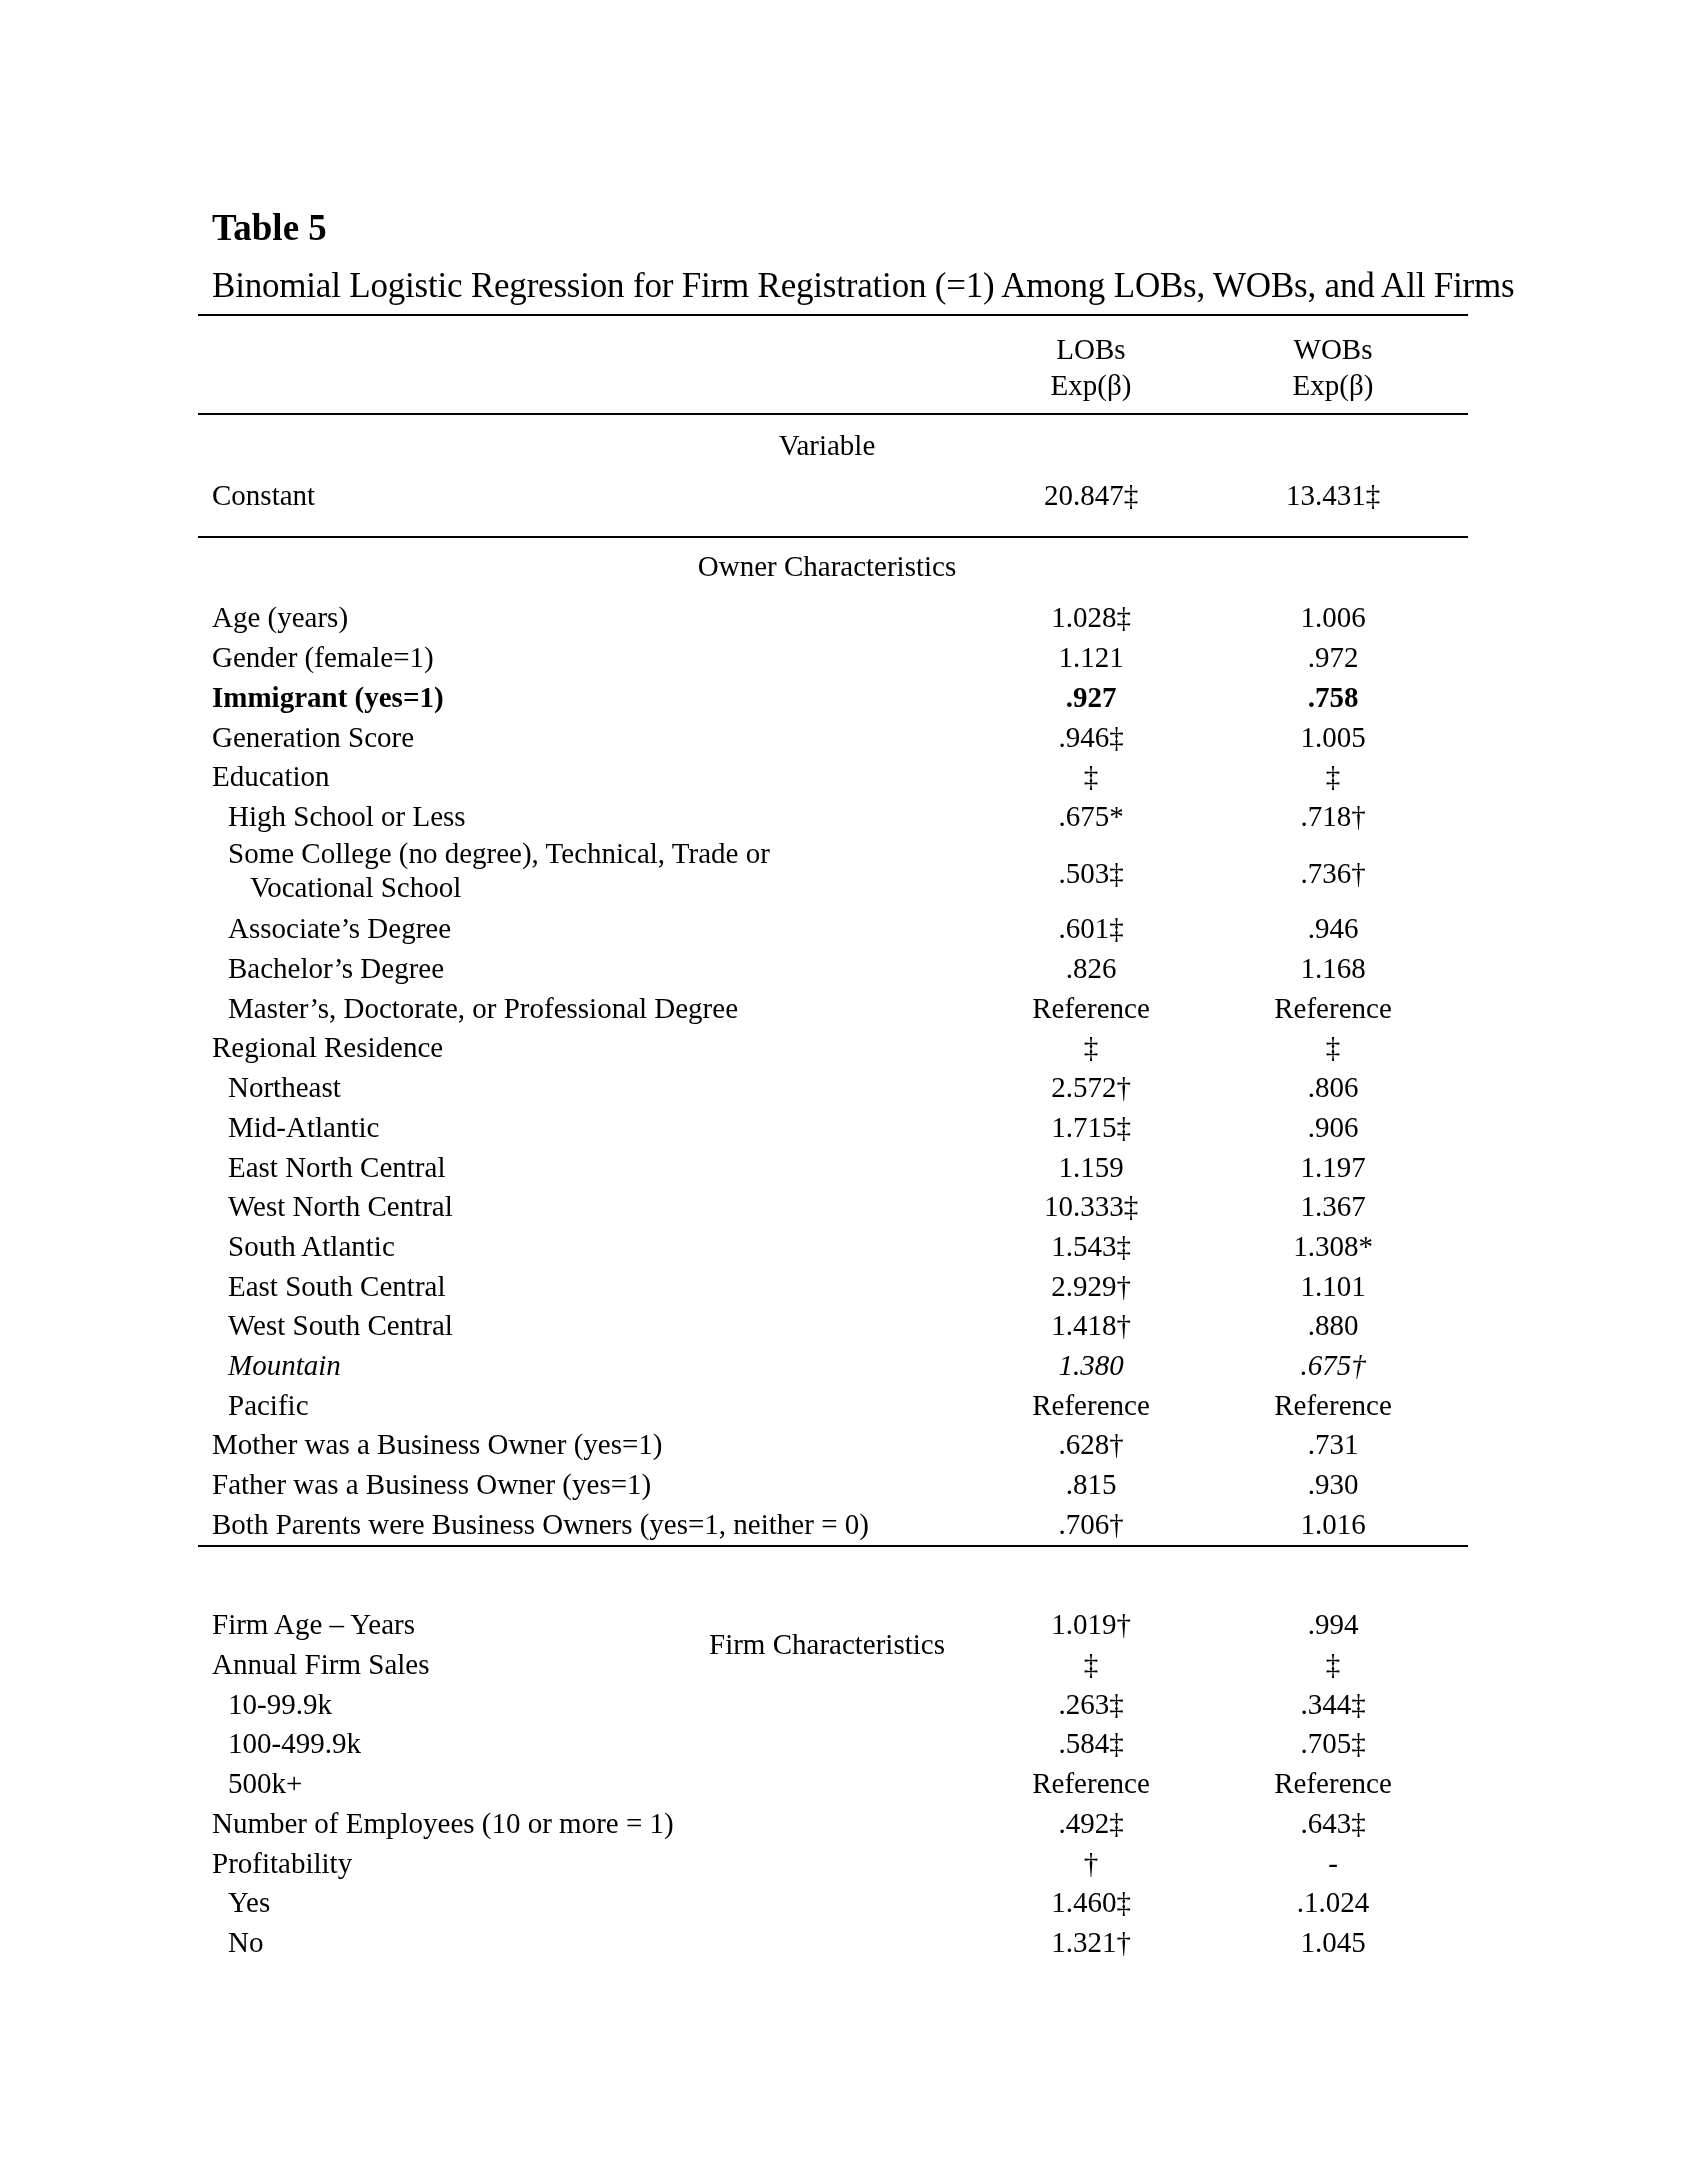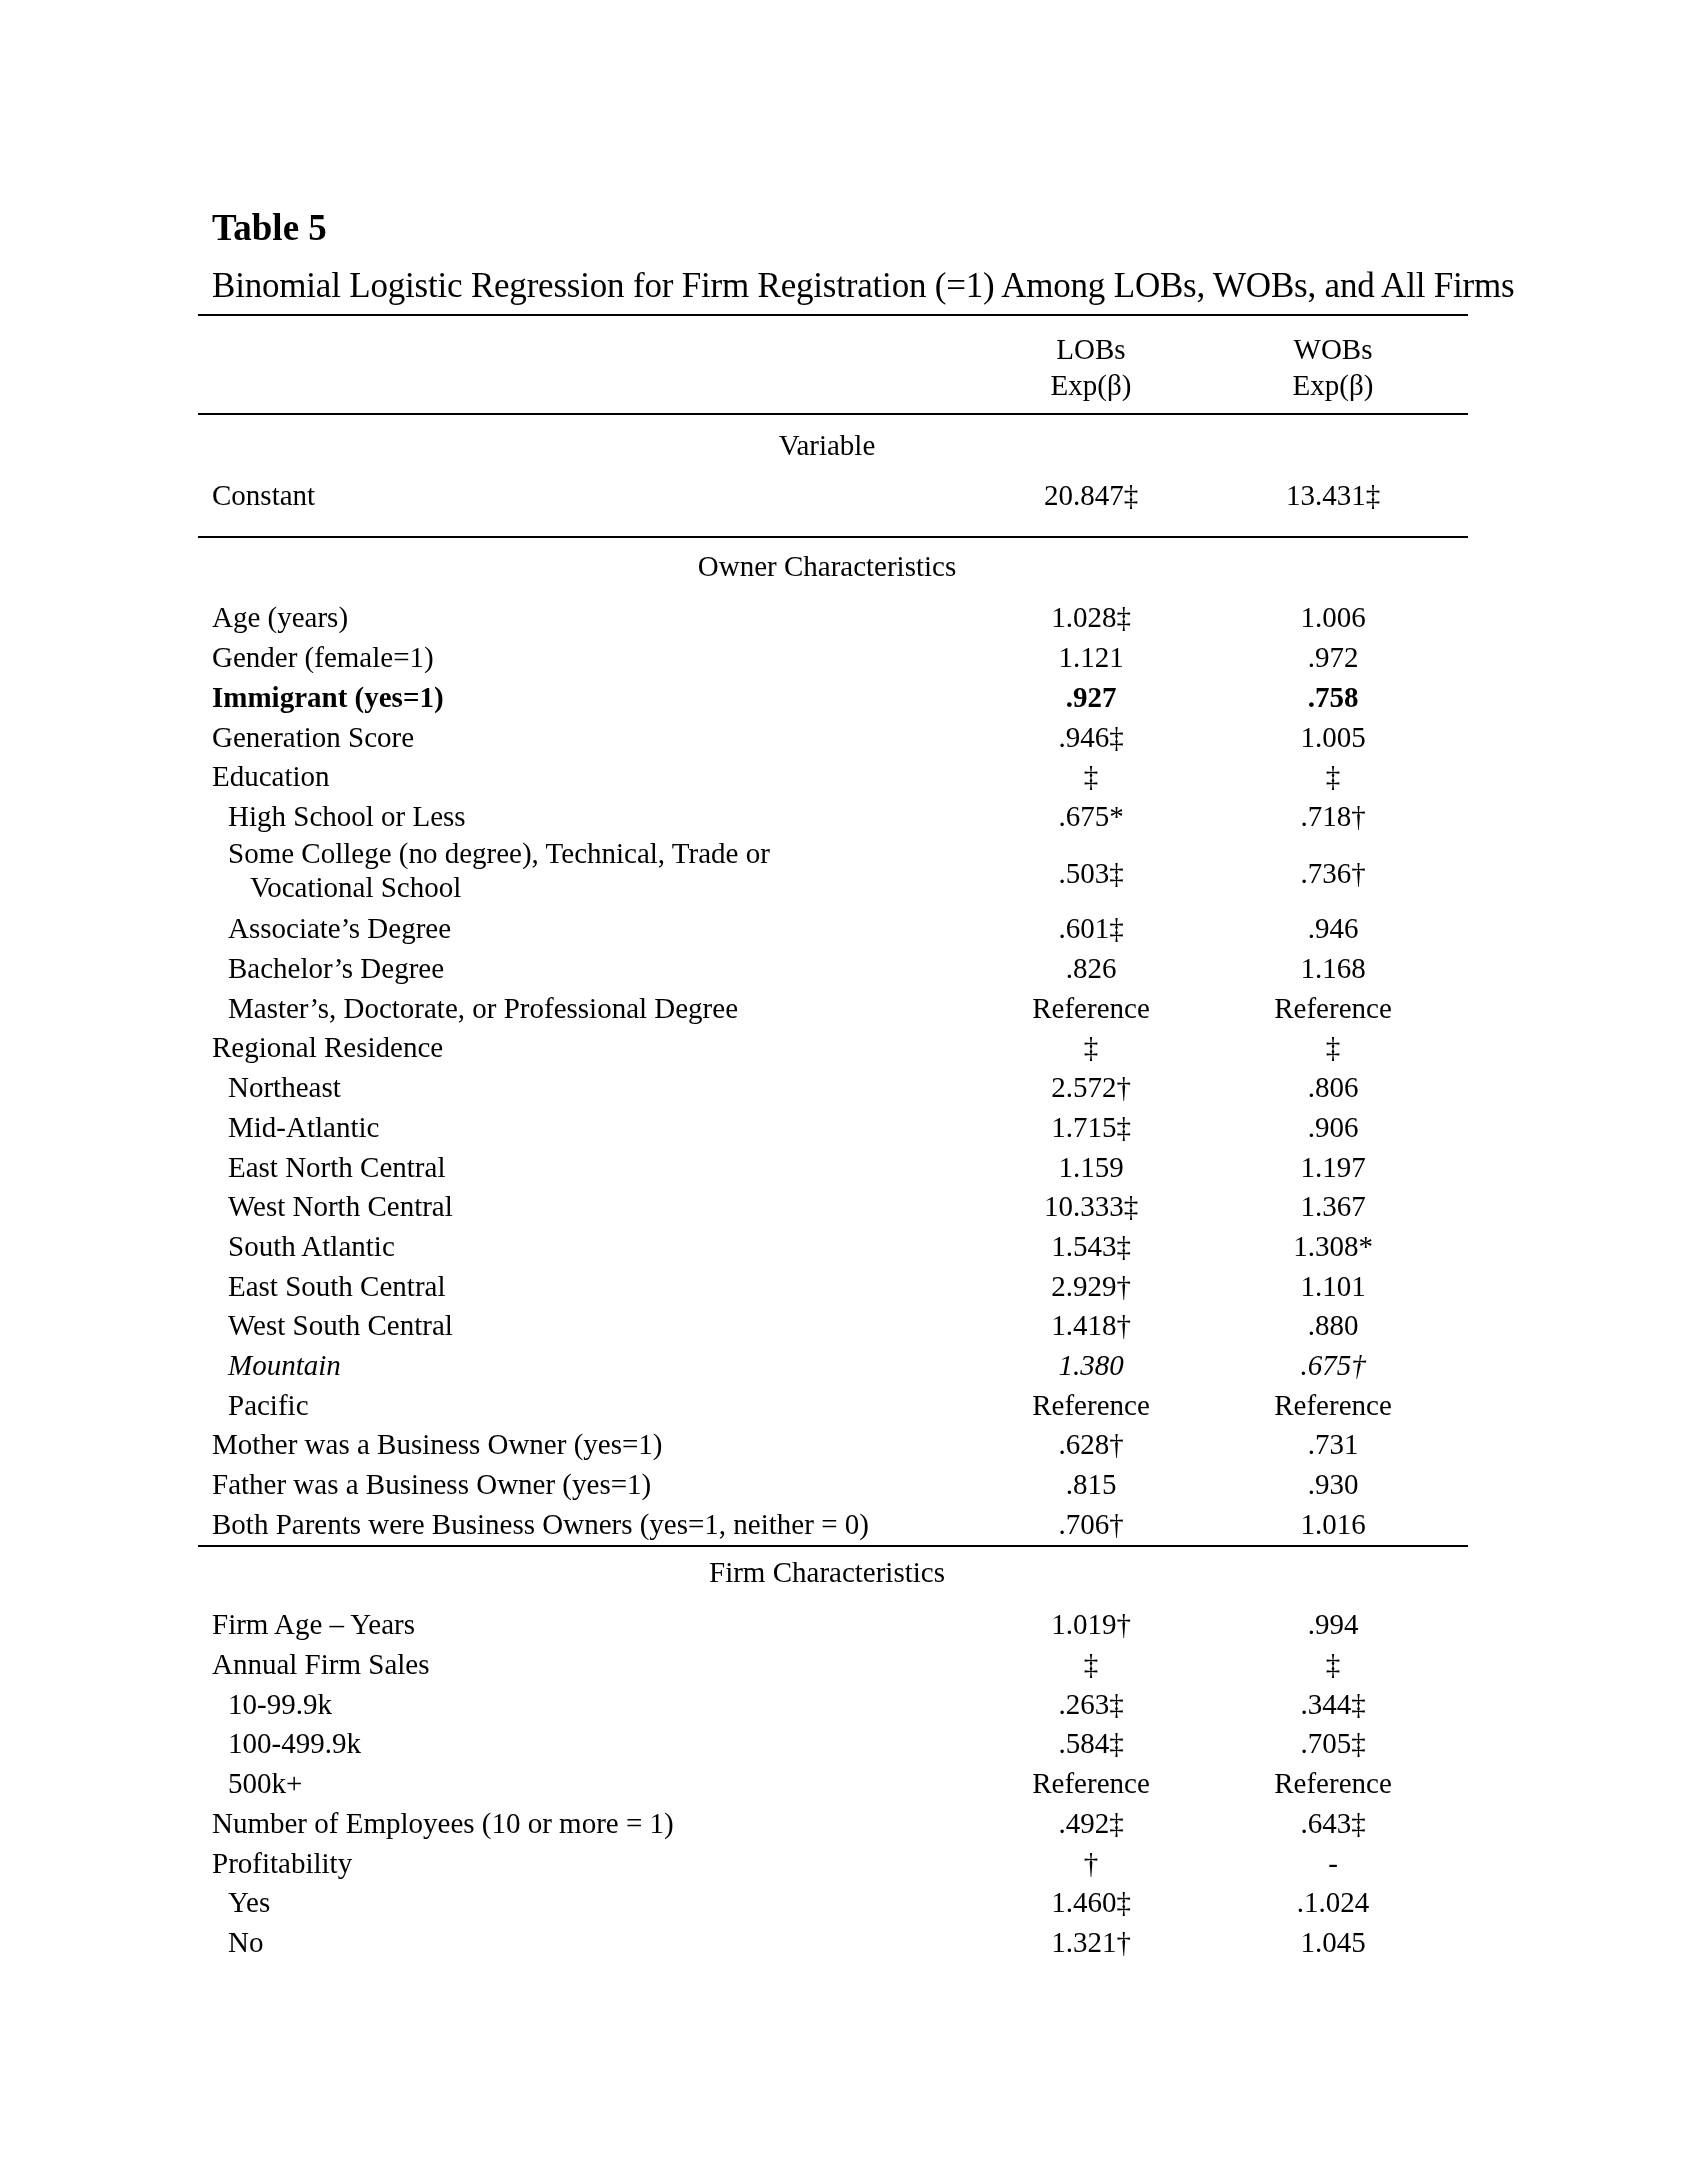--- a/index.html
+++ b/index.html
@@ -172,21 +172,21 @@
     <span class="v2">.930</span>
   </div>
   <div class="row" style="top:1504px;">
     <span class="label">Both Parents were Business Owners (yes=1, neither = 0)</span>
     <span class="v1">.706†</span>
     <span class="v2">1.016</span>
   </div>
 
   <div class="rule" style="top:1545px;"></div>
 
-  <div class="section" style="top:1556px;">
+  <div class="section" style="top:1628px;">
     <span>Firm Characteristics</span>
   </div>
 
   <div class="row" style="top:1604px;">
     <span class="label">Firm Age – Years</span>
     <span class="v1">1.019†</span>
     <span class="v2">.994</span>
   </div>
   <div class="row" style="top:1644px;">
     <span class="label">Annual Firm Sales</span>

